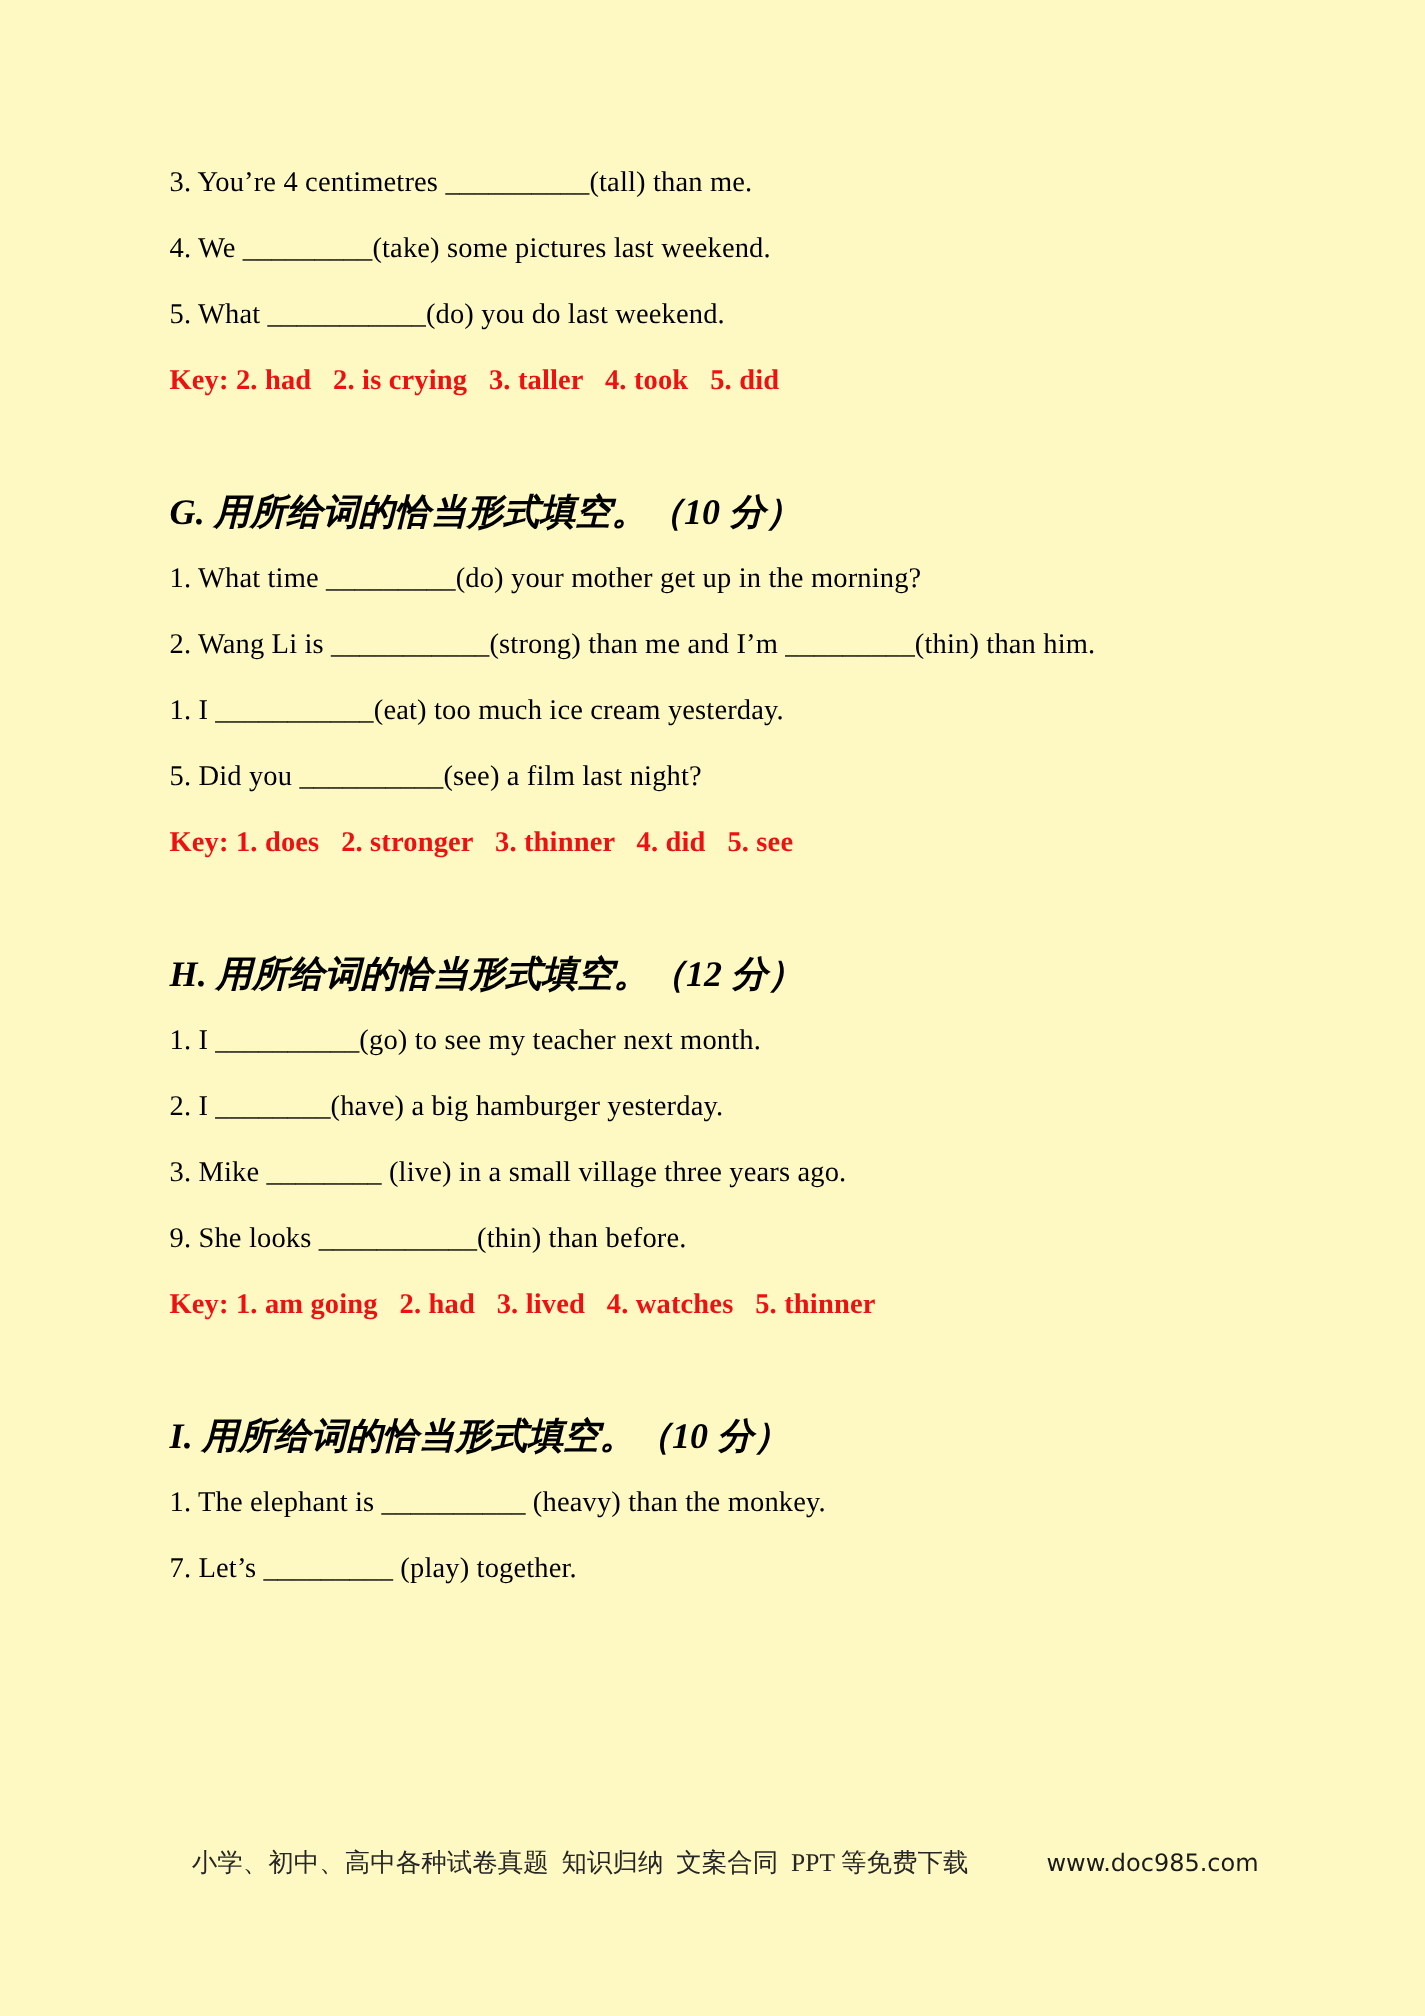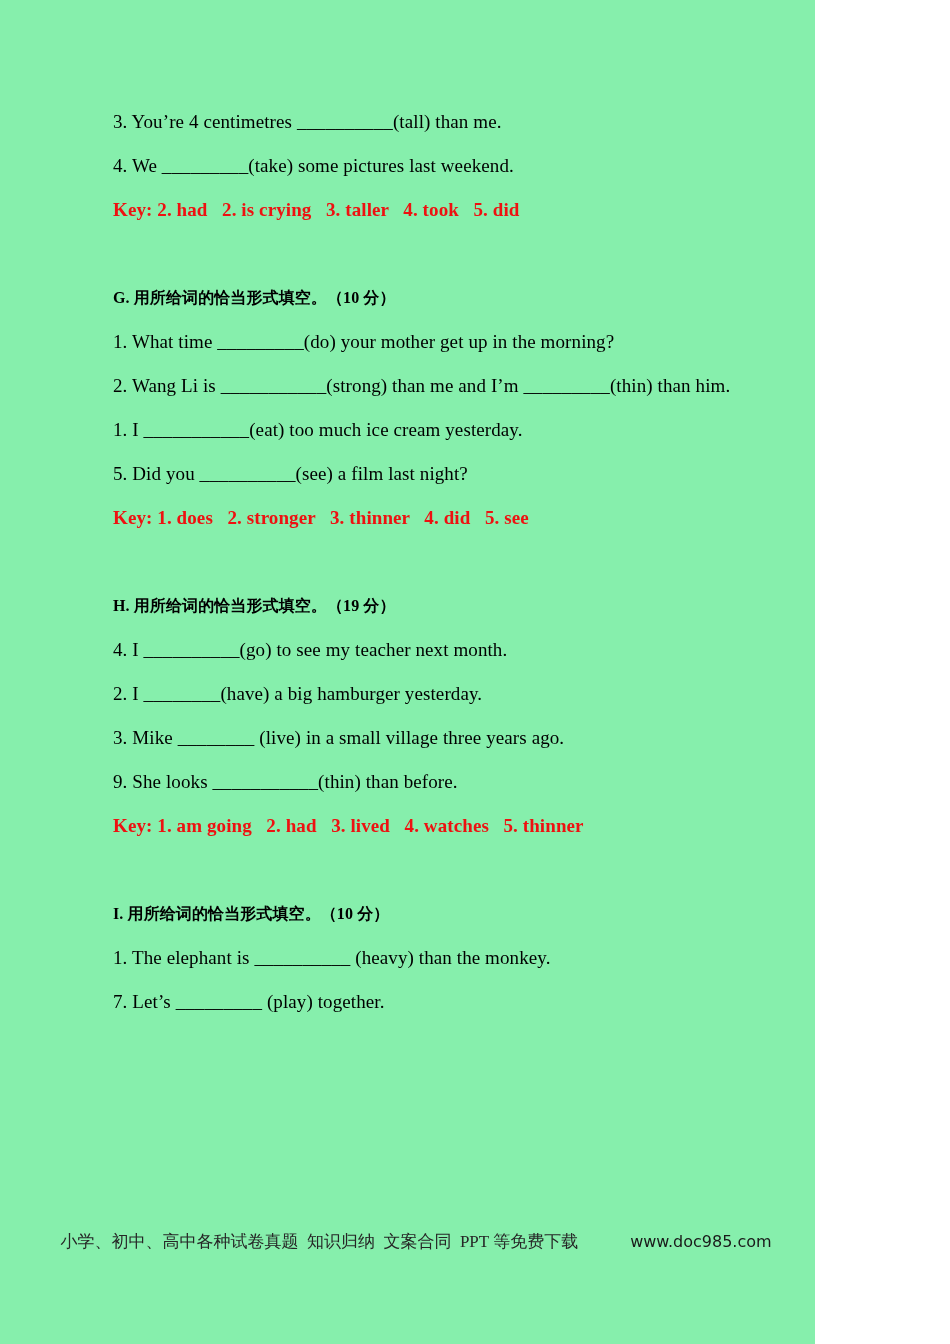--- a/index.html
+++ b/index.html
@@ -2,23 +2,23 @@
 <html><head>
 <meta charset="utf-8">
 <style>
   html, body {
     margin: 0;
     padding: 0;
     background: #ffffff;
   }
   .page {
     position: relative;
-    width: 815px;
+    width: 950px;
     height: 1344px;
-    background: #86efac;
+    background: #fef9c3;
     overflow: hidden;
     font-family: "Liberation Serif", serif;
     color: #000000;
   }
   .doc {
     position: absolute;
     top: 0;
     left: 113px;
     right: 80px;
     padding-top: 100px;
@@ -26,23 +26,24 @@
   .doc p, .doc h2 {
     margin: 0;
     padding: 0;
     font-size: 19px;
     font-weight: normal;
     line-height: 44px;
     white-space: pre-wrap;
     letter-spacing: 0.1px;
   }
   .doc h2.section-header {
-    font-size: 16px;
+    font-size: 24px;
     font-weight: bold;
     margin-top: 44px;
+    font-style: italic;
   }
   .doc p.key-line {
     font-weight: bold;
   }
   .page-footer {
     position: absolute;
     top: 1182px;
     left: 0;
     width: 100%;
     text-align: center;
@@ -62,29 +63,30 @@
   }
 </style>
 </head>
 <body>
 
 <div class="page">
 
   <main class="doc" id="doc-root">
       <p class="question-line">3. You’re 4 centimetres __________(tall) than me.</p>
       <p class="question-line">4. We _________(take) some pictures last weekend.</p>
+      <p class="question-line">5. What ___________(do) you do last weekend.</p>
       <p class="key-line" style="color: rgb(238, 17, 17);">Key: 2. had   2. is crying   3. taller   4. took   5. did</p>
       <h2 class="section-header">G. 用所给词的恰当形式填空。（10 分）</h2>
       <p class="question-line">1. What time _________(do) your mother get up in the morning?</p>
       <p class="question-line">2. Wang Li is ___________(strong) than me and I’m _________(thin) than him.</p>
       <p class="question-line">1. I ___________(eat) too much ice cream yesterday.</p>
       <p class="question-line">5. Did you __________(see) a film last night?</p>
       <p class="key-line" style="color: rgb(238, 17, 17);">Key: 1. does   2. stronger   3. thinner   4. did   5. see</p>
-      <h2 class="section-header">H. 用所给词的恰当形式填空。（19 分）</h2>
-      <p class="question-line">4. I __________(go) to see my teacher next month.</p>
+      <h2 class="section-header">H. 用所给词的恰当形式填空。（12 分）</h2>
+      <p class="question-line">1. I __________(go) to see my teacher next month.</p>
       <p class="question-line">2. I ________(have) a big hamburger yesterday.</p>
       <p class="question-line">3. Mike ________ (live) in a small village three years ago.</p>
       <p class="question-line">9. She looks ___________(thin) than before.</p>
       <p class="key-line" style="color: rgb(238, 17, 17);">Key: 1. am going   2. had   3. lived   4. watches   5. thinner</p>
       <h2 class="section-header">I. 用所给词的恰当形式填空。（10 分）</h2>
       <p class="question-line">1. The elephant is __________ (heavy) than the monkey.</p>
       <p class="question-line">7. Let’s _________ (play) together.</p>
     </main>
 
   <footer class="page-footer">

